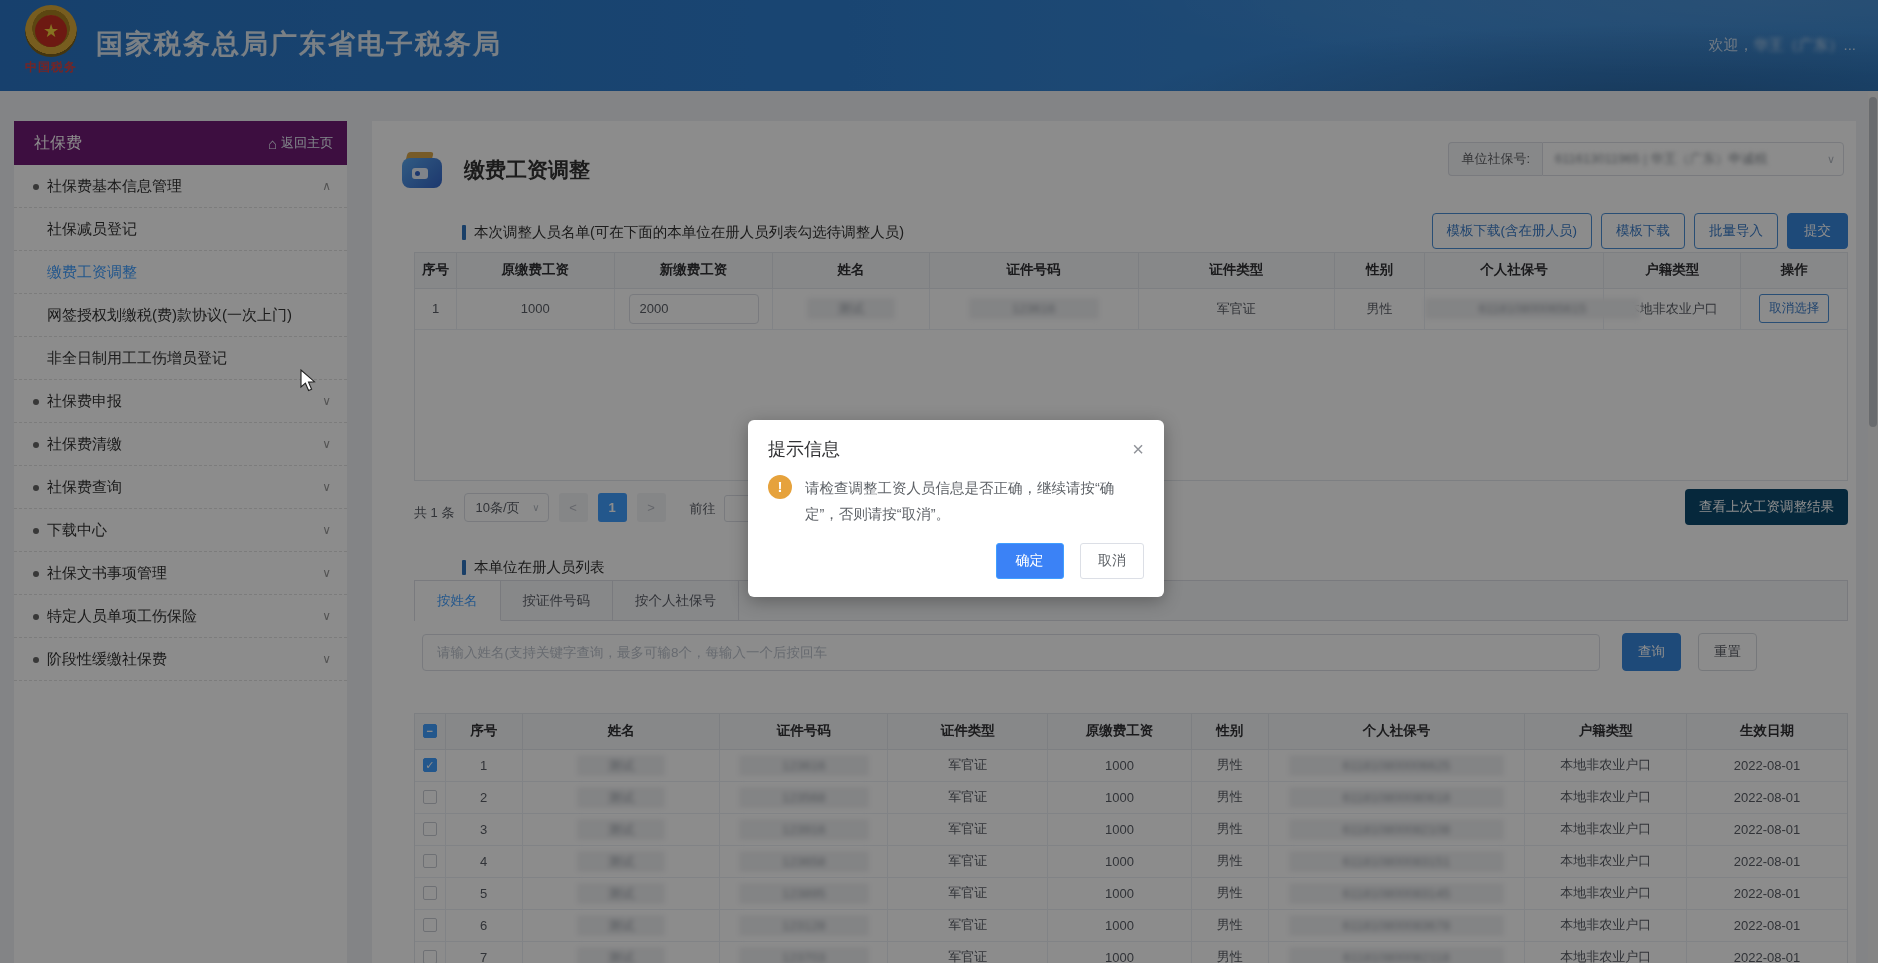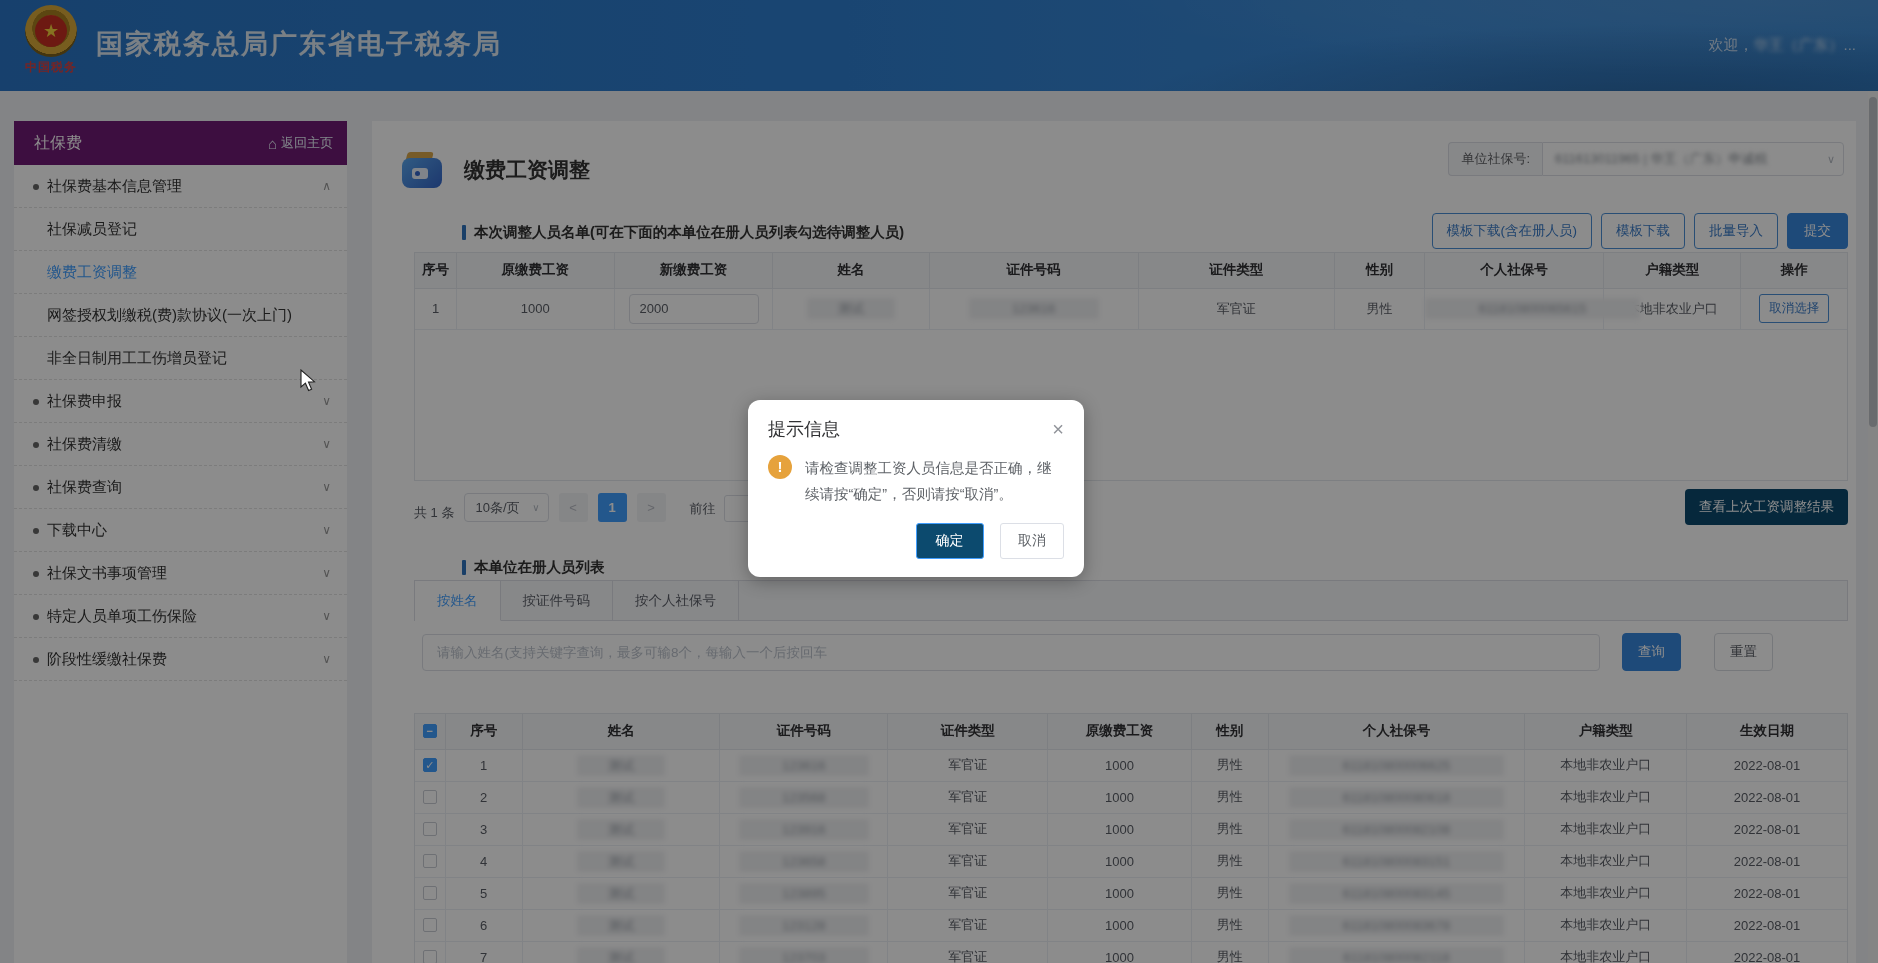--- a/index.html
+++ b/index.html
@@ -35,21 +35,21 @@
   .wallet .flap{position:absolute;left:4px;top:0;width:26px;height:14px;background:#d9a74a;border-radius:3px;transform:skewX(-14deg);}
   .wallet .bodyp{position:absolute;left:0;top:6px;width:40px;height:30px;border-radius:8px;background:linear-gradient(135deg,#5aa7ee,#3465c8);}
   .wallet .slot{position:absolute;left:10px;top:16px;width:16px;height:11px;border-radius:3px;background:#e9f1fb;}
   .wallet .slot::after{content:"";position:absolute;left:3px;top:3px;width:5px;height:5px;border-radius:50%;background:#3465c8;}
   .page-title{font-size:21px;font-weight:600;color:#333;}
   .unit-box{position:absolute;right:12px;top:21px;display:flex;height:34px;font-size:13px;}
   .unit-label{background:#f6f7f9;border:1px solid #dcdfe6;border-right:none;border-radius:4px 0 0 4px;line-height:32px;padding:0 12px;color:#606266;}
   .unit-value{position:relative;width:302px;border:1px solid #dcdfe6;border-radius:0 4px 4px 0;line-height:32px;padding:0 26px 0 12px;color:#8a9097;white-space:nowrap;overflow:hidden;}
   .unit-value .val{filter:blur(2px);}
   .unit-value .chev{position:absolute;right:8px;top:0;color:#b3b9c2;filter:none;font-size:11px;}
-  .section{position:absolute;left:42px;display:flex;align-items:center;gap:8px;font-size:14.5px;font-weight:bold;color:#333;padding-left:48px;}
+  .section{position:absolute;left:42px;display:flex;align-items:center;gap:8px;font-size:14.5px;font-weight:normal;color:#333;padding-left:48px;}
   .section .bar{width:4px;height:15px;background:#2f74be;border-radius:1px;}
   .sec1{top:102px;}
   .sec2{top:437px;}
   .toolbar{position:absolute;right:8px;top:92px;display:flex;gap:9px;}
   .btn{font-family:inherit;font-size:13.5px;border-radius:4px;cursor:pointer;}
   .btn-outline{background:#fff;border:1px solid #4c8fd6;color:#3a7bc8;padding:8px 14px;}
   .btn-solid{background:#3787dd;border:1px solid #3787dd;color:#fff;padding:8px 16px;}
   
   .tblwrap{position:absolute;left:42px;width:1434px;border:1px solid #e4e7ed;background:#fff;}
   .t1wrap{top:131px;height:229px;overflow:hidden;}
@@ -77,34 +77,34 @@
   .goto input{width:42px;height:27px;border:1px solid #dcdfe6;border-radius:3px;text-align:center;font-family:inherit;}
   .view-last{position:absolute;right:8px;top:368px;background:#0c4a6e;color:#fff;border:none;border-radius:4px;font-size:13.5px;padding:9px 14px;cursor:pointer;font-family:inherit;}
   
   .tabs{position:absolute;left:42px;top:459px;width:1434px;height:41px;background:#f6f7fa;border:1px solid #dcdfe6;display:flex;}
   .tab{padding:0 22px;line-height:39px;font-size:13.5px;color:#5a5e66;border-right:1px solid #dcdfe6;cursor:pointer;}
   .tab.active{background:#fff;color:#409eff;margin-bottom:-1px;border-bottom:1px solid #fff;}
   .search-row{position:absolute;left:50px;top:512px;width:1426px;display:flex;align-items:center;}
   .search-input{width:1178px;height:37px;border:1px solid #dcdfe6;border-radius:4px;padding:0 14px;font-size:13.5px;color:#5a5e66;font-family:Liberation Sans, sans-serif;}
   .search-input::placeholder{color:#bcc2cc;}
   .q-btn{margin-left:22px;background:#3787dd;color:#fff;border:1px solid #3787dd;border-radius:4px;font-size:13.5px;padding:9px 15px;cursor:pointer;font-family:inherit;}
-  .r-btn{margin-left:33px;background:#fff;color:#5a5e66;border:1px solid #d8dbe0;border-radius:4px;font-size:13.5px;padding:9px 15px;cursor:pointer;font-family:inherit;}
+  .r-btn{margin-left:17px;background:#fff;color:#5a5e66;border:1px solid #d8dbe0;border-radius:4px;font-size:13.5px;padding:9px 15px;cursor:pointer;font-family:inherit;}
   
   .scroll-track{position:absolute;right:0;top:91px;width:10px;bottom:0;background:#f3f3f3;}
   .scroll-thumb{position:absolute;left:1px;top:6px;width:8px;height:330px;border-radius:4px;background:#bfc3c9;}
   .mask{position:absolute;inset:0;background:rgba(0,0,0,0.45);z-index:50;}
-  .modal{position:absolute;left:748px;top:400px;width:336px;min-height:161px;background:#fff;border-radius:12px;z-index:60;box-shadow:0 4px 18px rgba(0,0,0,.3);}
+  .modal{position:absolute;left:748px;top:420px;width:416px;min-height:161px;background:#fff;border-radius:6px;z-index:60;box-shadow:0 4px 18px rgba(0,0,0,.3);}
   .m-head{padding:17px 20px 6px;display:flex;justify-content:space-between;align-items:center;}
   .m-title{font-size:18px;color:#303133;}
   .m-close{color:#909399;font-size:20px;line-height:16px;cursor:pointer;}
   .m-body{padding:8px 20px 4px;display:flex;gap:13px;}
   .warn-ico{flex:0 0 24px;width:24px;height:24px;border-radius:50%;background:#e6a23c;color:#fff;font-weight:bold;font-size:15px;text-align:center;line-height:24px;}
   .m-msg{font-size:14.5px;color:#5f6368;line-height:1.8;width:330px;}
   .m-foot{text-align:right;padding:12px 20px 18px;}
-  .m-ok{background:#0c4a6e;border:1px solid #409eff;color:#fff;border-radius:3px;font-size:14px;padding:8px 19px;cursor:pointer;font-family:inherit;}
+  .m-ok{background:#3b82f6;border:1px solid #409eff;color:#fff;border-radius:3px;font-size:14px;padding:8px 19px;cursor:pointer;font-family:inherit;}
   .m-cancel{background:#fff;border:1px solid #dcdfe6;color:#5f6368;border-radius:3px;font-size:14px;padding:8px 17px;margin-left:12px;cursor:pointer;font-family:inherit;}
   .cursor{position:absolute;left:300px;top:369px;z-index:100;pointer-events:none;}
 </style>
 </head>
 <body>
 
 <div class="header">
   <div class="logo">
     <div class="emblem">
         <div class="em-core">

